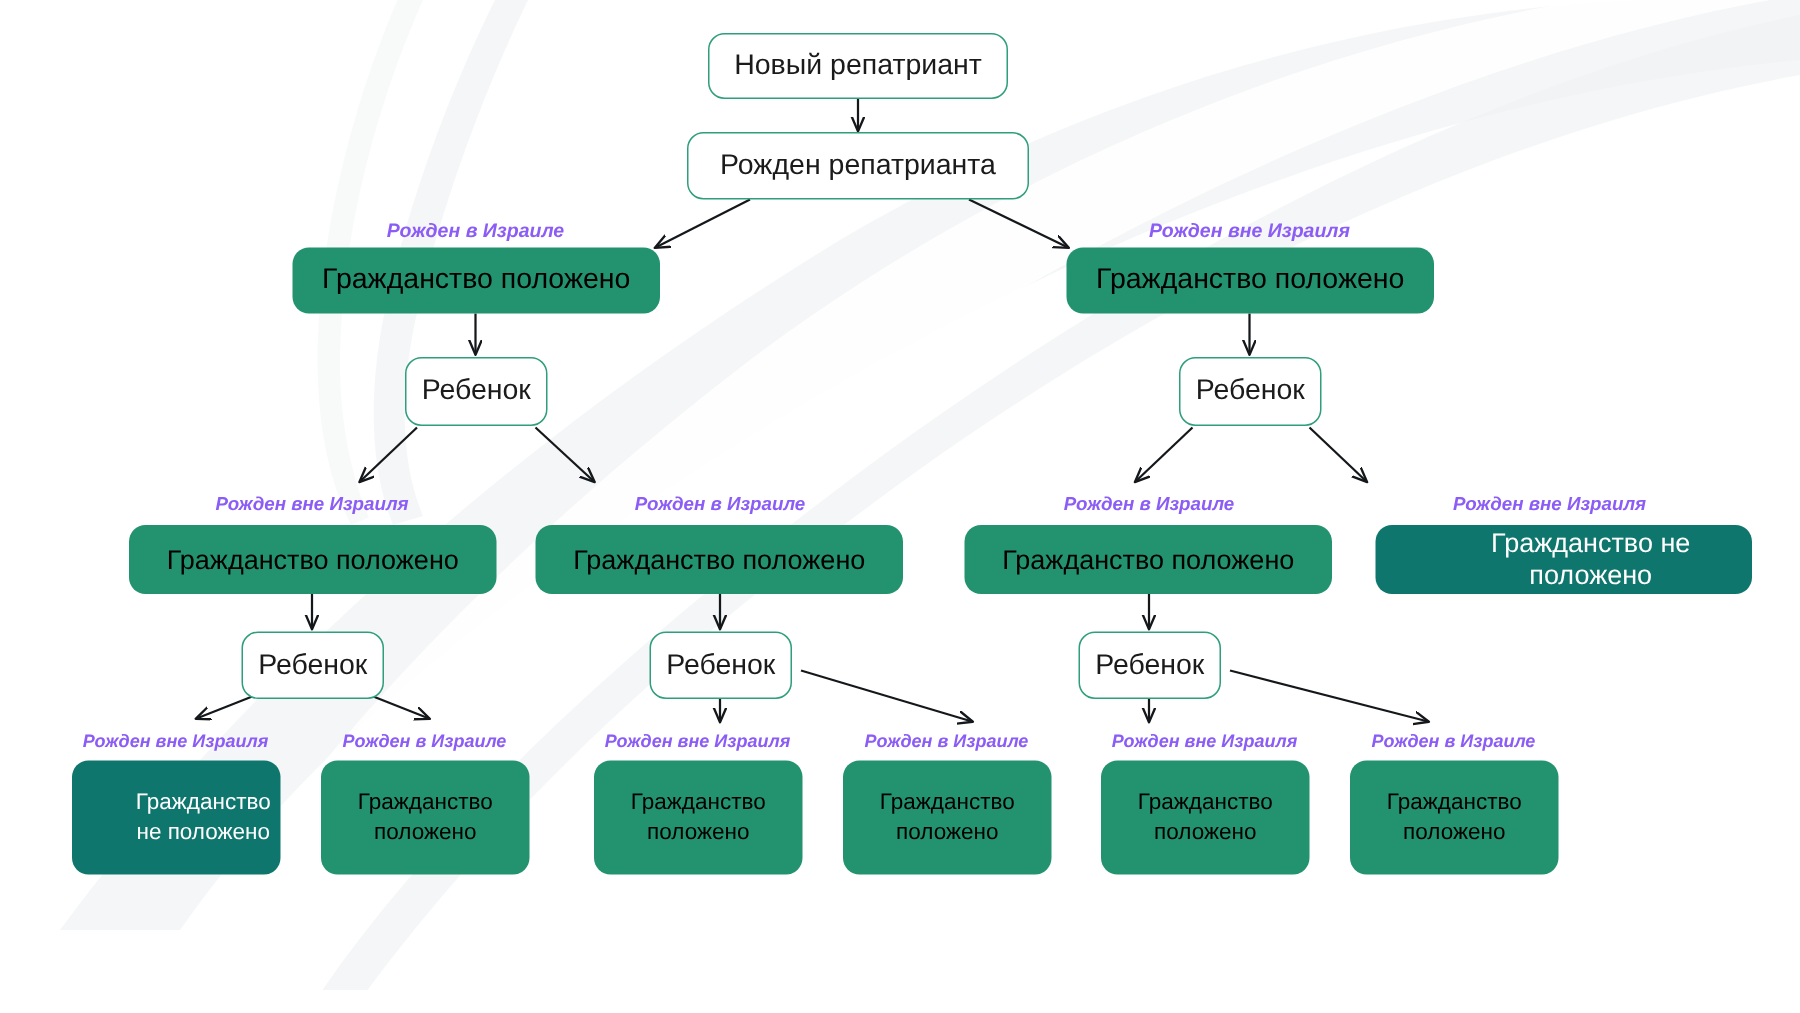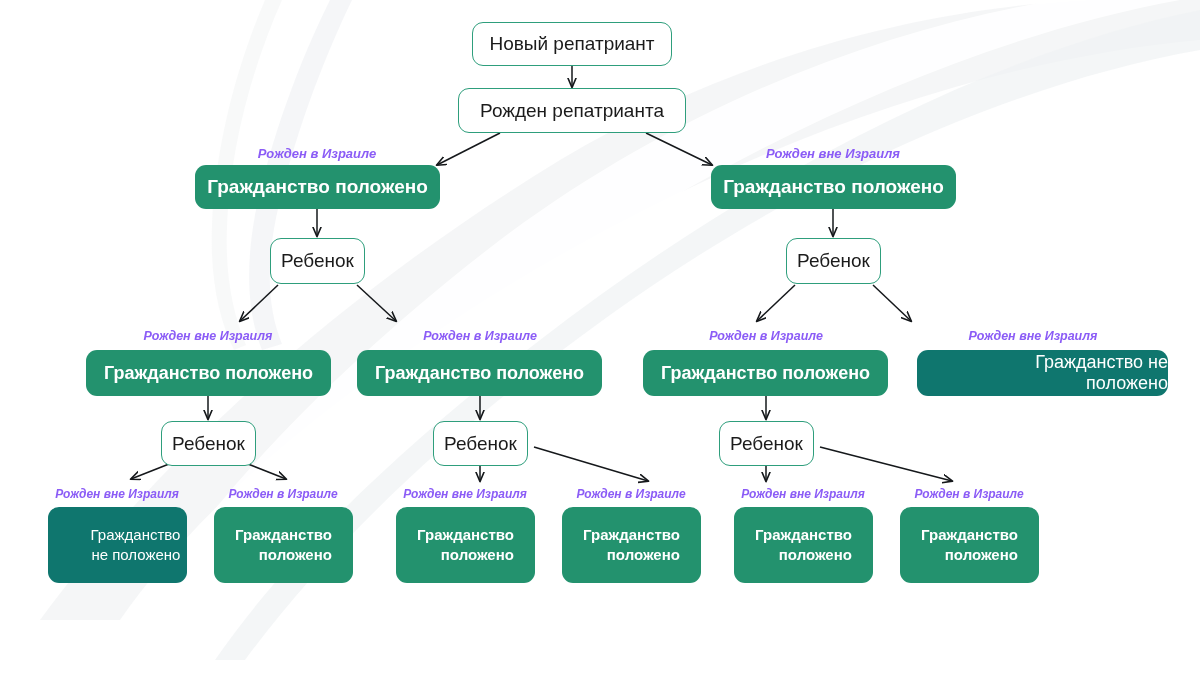--- a/index.html
+++ b/index.html
@@ -35,37 +35,37 @@
     z-index: 1;
   }
   
   .node {
     position: absolute;
     z-index: 2;
     box-sizing: border-box;
     display: flex;
     align-items: center;
     justify-content: center;
-    text-align: right;
+    text-align: center;
     border-radius: 10px;
     white-space: pre-line;
   }
   .node.outline {
     background: #ffffff;
     border: 1.6px solid #2E9E7C;
     color: #1b1b1b;
     font-size: 19px;
     font-weight: 400;
     border-radius: 11px;
   }
   .node.filled-green {
     background: #23926E;
     border: none;
-    color: #ffffff;
-    font-weight: 700;
+    color: #000000;
+    font-weight: 400;
   }
   .node.filled-red {
     background: #0f766e;
     border: none;
     color: #ffffff;
     font-weight: 400;
     padding-left: 36px;
   }
   .node.wide-row {
     font-size: 19px;

